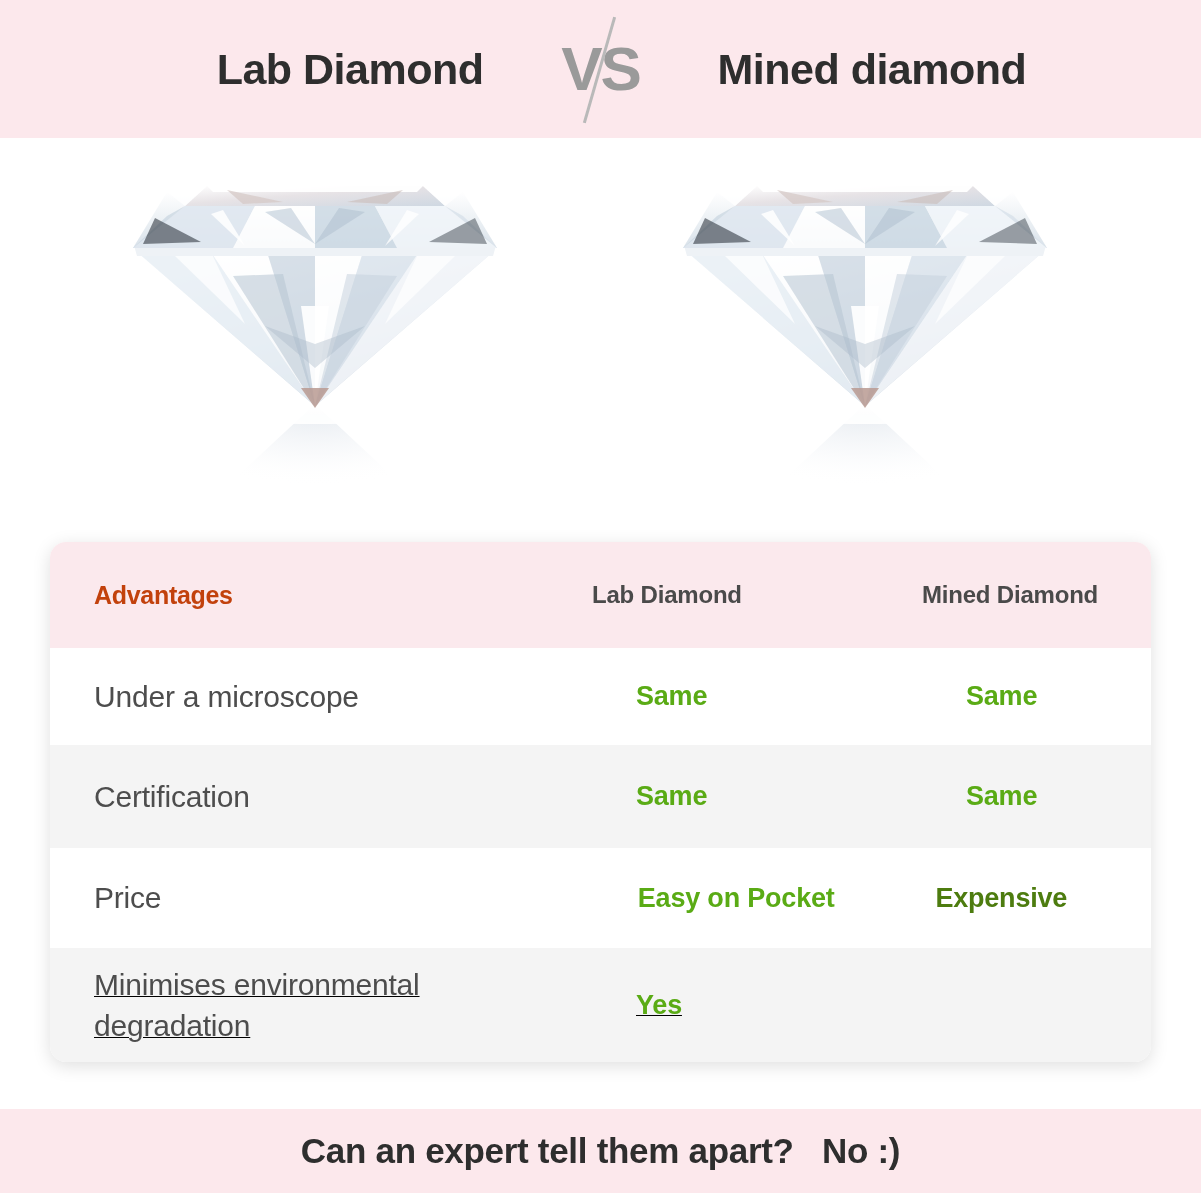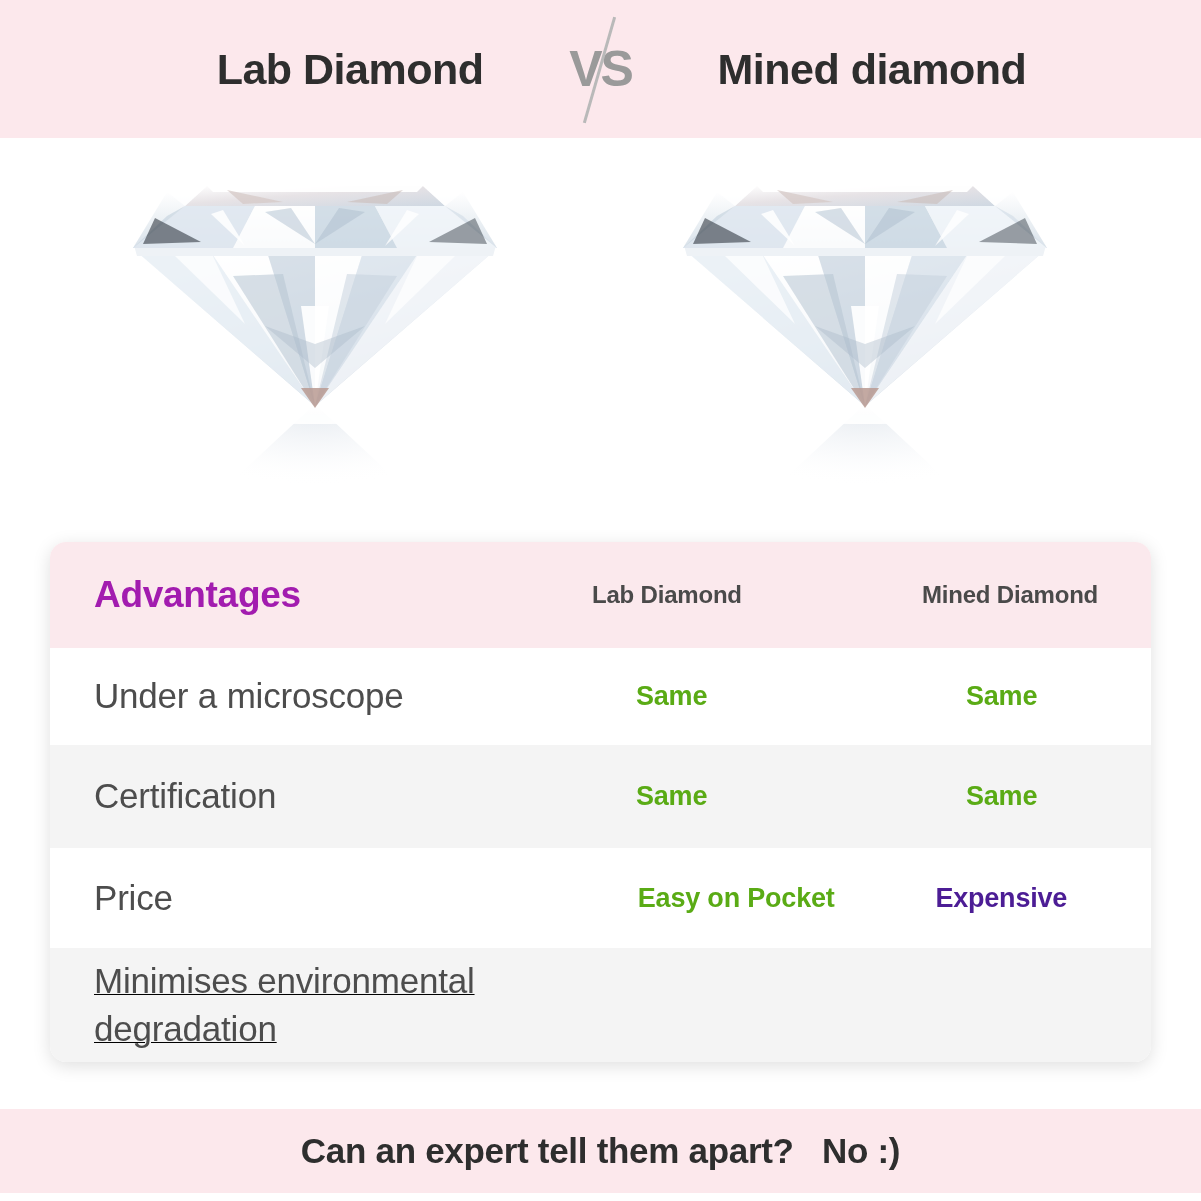--- a/index.html
+++ b/index.html
@@ -55,21 +55,21 @@
     width: 110px;
     height: 120px;
     flex: 0 0 110px;
   }
   .vs-text {
     position: absolute;
     left: 0; top: 50%;
     transform: translateY(-50%);
     width: 110px;
     text-align: center;
-    font-size: 50px;
+    font-size: 62px;
     font-weight: bold;
     color: #9a9a9a;
     letter-spacing: -2px;
     line-height: 1;
   }
   .vs-slash {
     position: absolute;
     left: 52px;
     top: 6px;
     width: 3px;
@@ -128,47 +128,47 @@
     position: absolute;
     top: 30px;
     width: 1px;
     background: #c9c9c9;
     height: 460px;
   }
   .divider.d1 { left: 492px; }
   .divider.d2 { left: 822px; }
 
   .h-advantages {
-    font-size: 37px;
-    font-weight: bold;
-    color: #a21caf;
+    font-size: 25px;
+    font-weight: bold;
+    color: #c2410c;
     letter-spacing: -0.3px;
   }
   .h-col {
     font-size: 24px;
     font-weight: bold;
     color: #4a4a4a;
     letter-spacing: -0.2px;
     white-space: nowrap;
   }
 
   .feature {
-    font-size: 35px;
+    font-size: 30px;
     color: #4d4d4d;
     line-height: 1.38;
     letter-spacing: -0.2px;
   }
   .value {
     font-size: 27px;
     font-weight: bold;
     letter-spacing: -0.2px;
     white-space: nowrap;
   }
   .value.good { color: #5aab15; margin-left: 44px; }
-  .value.bad  { color: #4c1d95; }
+  .value.bad  { color: #4d7c0f; }
 
   
   .footer-band {
     position: absolute;
     left: 0; top: 1109px;
     width: 1201px;
     height: 84px;
     background: #fce8ec;
     display: flex;
     align-items: center;
@@ -402,20 +402,23 @@
         </div>
         <div class="col-c">
           <span class="value bad">Expensive</span>
         </div>
       </div>
 
       <div class="row r4">
         <div class="col-a">
           <span class="feature">Minimises environmental degradation</span>
         </div>
+        <div class="col-b">
+          <span class="value good">Yes</span>
+        </div>
       </div>
 
     </div>
   </div>
 
   <div class="footer-band">
     <span class="footer-text">Can an expert tell them apart?   No :)</span>
   </div>
 
 </div>

